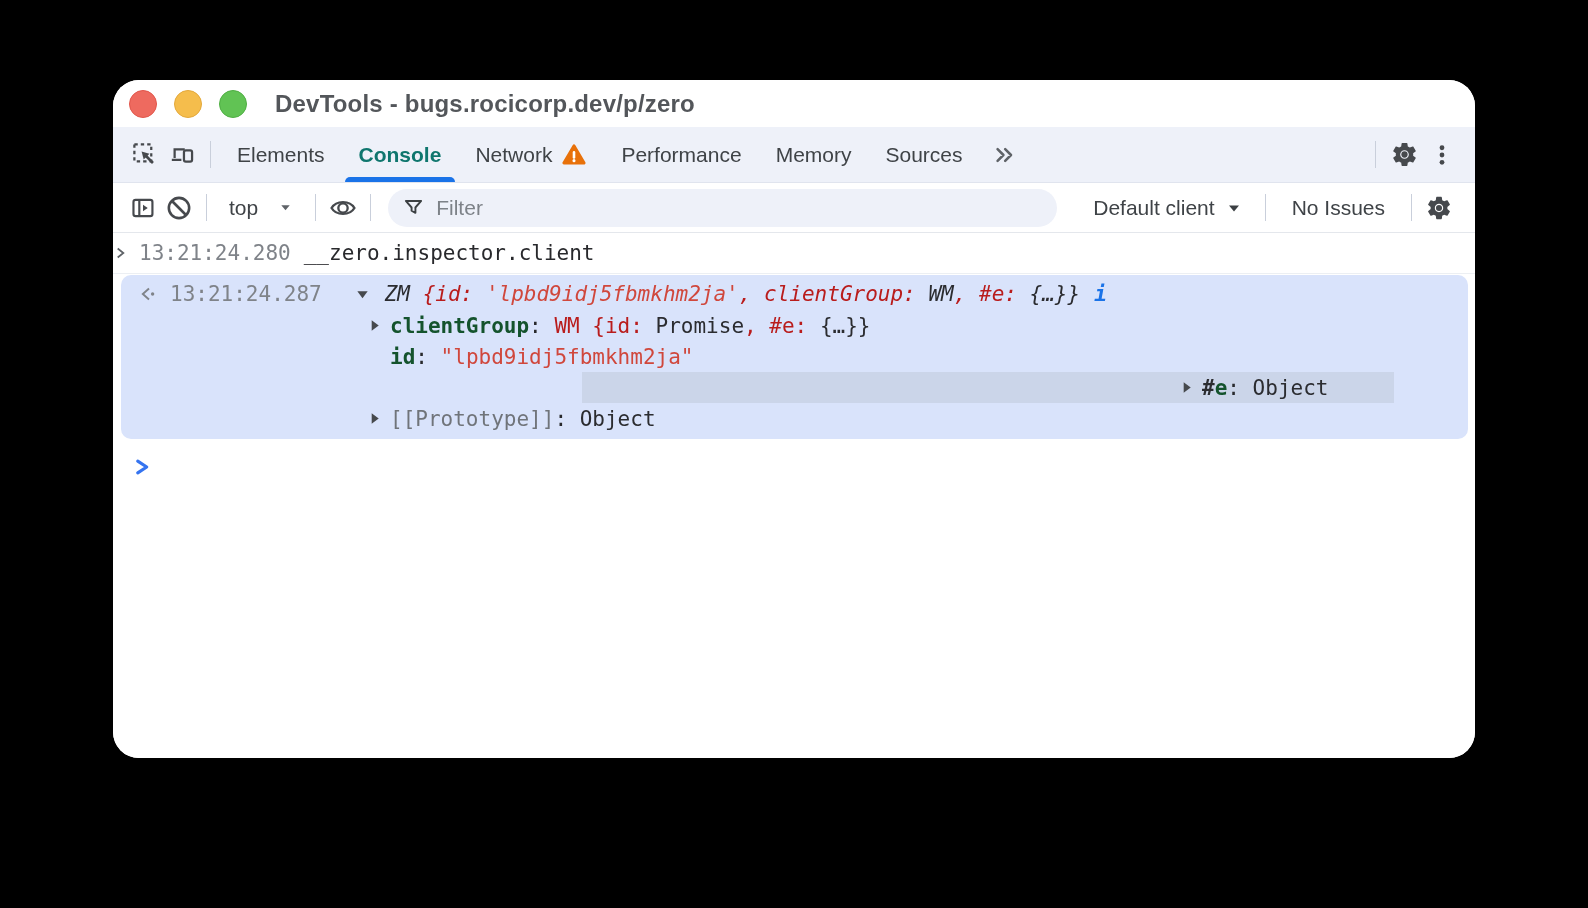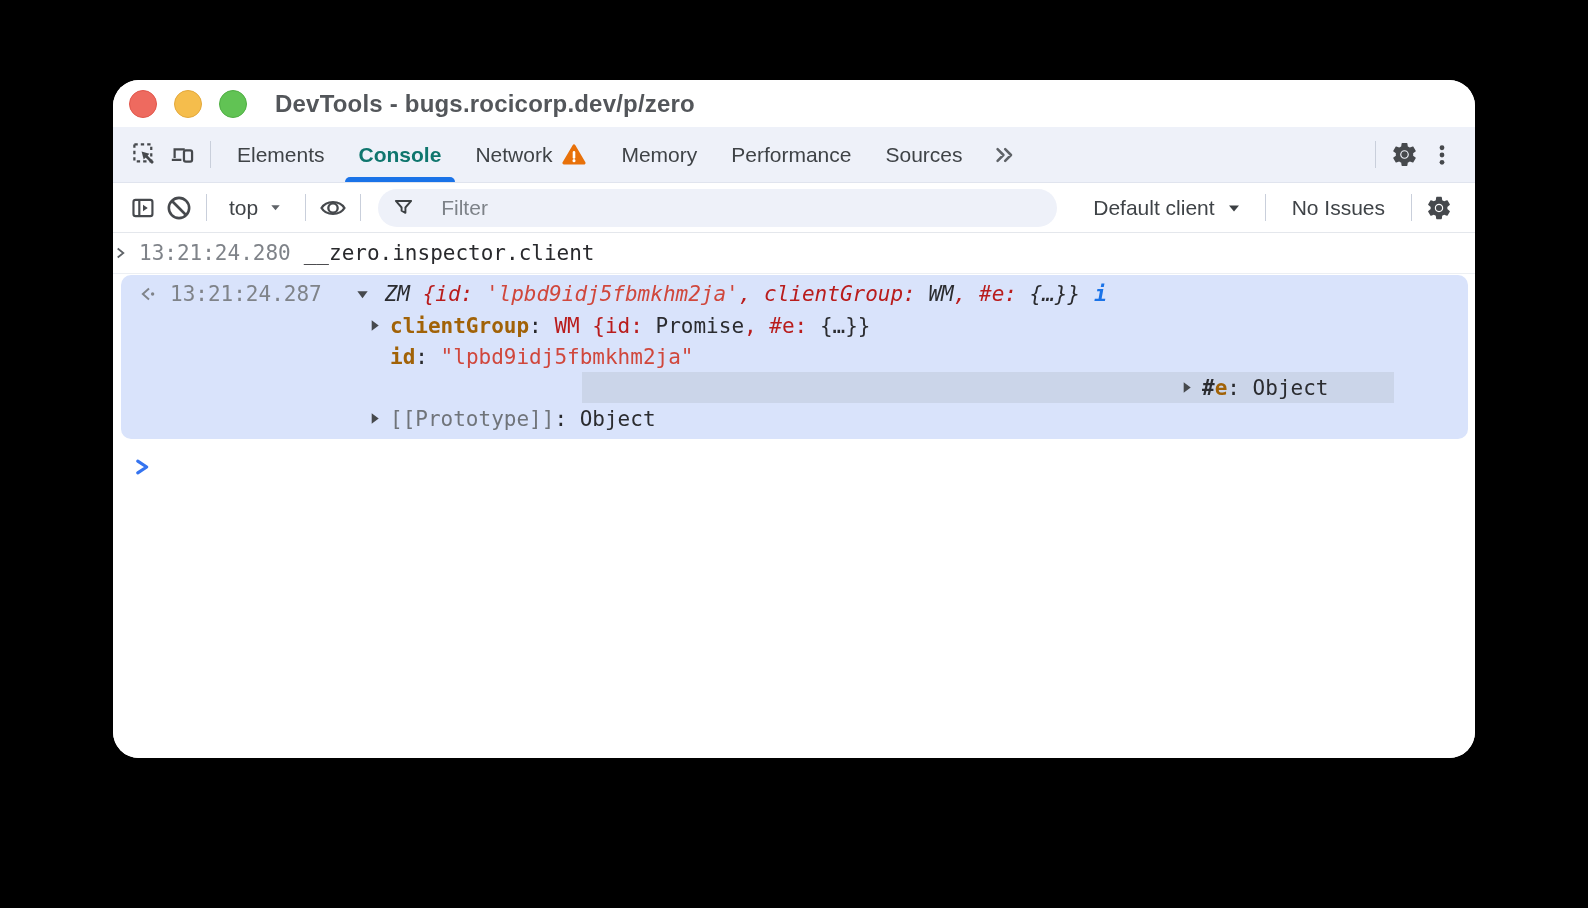--- a/index.html
+++ b/index.html
@@ -28,22 +28,22 @@
   .tab { display:flex; align-items:center; padding:0 17px; font-size:21px; color:#3f4347; position:relative; white-space:nowrap; }
   .tab.active { color:#0f766e; font-weight:600; }
   .tab.active .tab-underline { position:absolute; left:3px; right:3px; bottom:0; height:5px; background:#1a73e8; border-radius:5px 5px 0 0; }
   .warn-badge { margin-left:9px; display:flex; align-items:center; }
   .overflow-btn { display:flex; align-items:center; padding:0 10px; }
   .tabbar-right { margin-left:auto; display:flex; align-items:center; }
 
   
   .ctoolbar { height:50px; background:#fff; border-bottom:1px solid #e4e7ec; display:flex; align-items:center; padding:0 18px 0 12px; flex:0 0 auto; }
   .ct-icon { width:36px; display:flex; align-items:center; justify-content:center; flex:0 0 auto; }
-  .ctx-select { display:flex; align-items:center; gap:10px; font-size:21px; color:#3f4347; padding:0 13px; white-space:nowrap; }
-  .filter-pill { flex:1 1 auto; height:38px; background:#eef1f9; border-radius:19px; display:flex; align-items:center; padding:0 14px; gap:26px; margin:0 22px 0 8px; min-width:0; }
+  .ctx-select { display:flex; align-items:center; gap:20px; font-size:21px; color:#3f4347; padding:0 13px; white-space:nowrap; }
+  .filter-pill { flex:1 1 auto; height:38px; background:#eef1f9; border-radius:19px; display:flex; align-items:center; padding:0 14px; gap:11px; margin:0 22px 0 8px; min-width:0; }
   .filter-input { flex:1; border:none; background:transparent; outline:none; font-size:21px; color:#202124; font-family:"Liberation Sans", sans-serif; min-width:0; }
   .filter-input::placeholder { color:#7d8288; opacity:1; }
   .levels-select { display:flex; align-items:center; gap:11px; font-size:21px; color:#3f4347; padding:0 14px; white-space:nowrap; }
   .no-issues { font-size:21px; color:#3f4347; padding:0 17px; white-space:nowrap; }
 
   
   .console-area { flex:1; background:#fff; font-family:"DejaVu Sans Mono", monospace; font-size:21px; color:#28292c; position:relative; }
   .input-row { height:41px; display:flex; align-items:center; border-bottom:1px solid #eceff3; }
   .ts { color:#7f8389; white-space:pre; }
   .expr { margin-left:13px; color:#28292c; white-space:pre; }
@@ -56,21 +56,21 @@
   .caret { display:flex; flex:0 0 auto; }
   .r-head .caret { margin-left:33px; margin-right:15px; }
   .preview { font-style:italic; }
   .preview .info { margin-left:14px; color:#1a73e8; font-weight:700; }
   .r-child { padding-left:246px; }
   .r-child .caret { margin-right:8px; }
   .caret-spacer { width:23px; flex:0 0 auto; }
   .g { color:#b91c1c; }
   .d { color:#2b2c30; }
   .red { color:#d0473c; }
-  .prop { color:#a16207; font-weight:700; }
+  .prop { color:#14532d; font-weight:700; }
   .hash { color:#2b2c30; font-weight:700; }
   .proto-name { color:#70747a; }
   .colon { color:#28292c; }
   .hl-band { position:absolute; left:215px; top:0; width:812px; height:100%; background:#cbd5e9; z-index:0; }
   .r-row > span, .r-row > .caret { position:relative; z-index:1; }
 
   .prompt-row { margin-top:18px; padding-left:20px; display:flex; align-items:center; }
 </style>
 </head>
 <body>
@@ -114,24 +114,24 @@
       <span>Network</span>
       <span class="warn-badge">
         <svg width="26" height="26" viewBox="0 0 24 24">
           <path d="M12 3.4 L21.4 19.4 H2.6 Z" fill="#e8710a" stroke="#e8710a" stroke-width="2.6" stroke-linejoin="round"></path>
           <line x1="12" y1="9.6" x2="12" y2="14.2" stroke="#fff" stroke-width="2.4" stroke-linecap="round"></line>
           <circle cx="12" cy="17.2" r="1.4" fill="#fff"></circle>
         </svg>
       </span>
     </div>
     <div class="tab">
+      <span>Performance</span>
+    </div>
+    <div class="tab">
       <span>Memory</span>
-    </div>
-    <div class="tab">
-      <span>Performance</span>
     </div>
     <div class="tab">
       <span>Sources</span>
     </div>
     <div class="overflow-btn">
       <svg width="28" height="28" viewBox="0 0 24 24">
         <path d="M6.5 7 L11.5 12 L6.5 17 M13 7 L18 12 L13 17" fill="none" stroke="#5f6368" stroke-width="2.2" stroke-linecap="round" stroke-linejoin="round"></path>
       </svg>
     </div>
 

